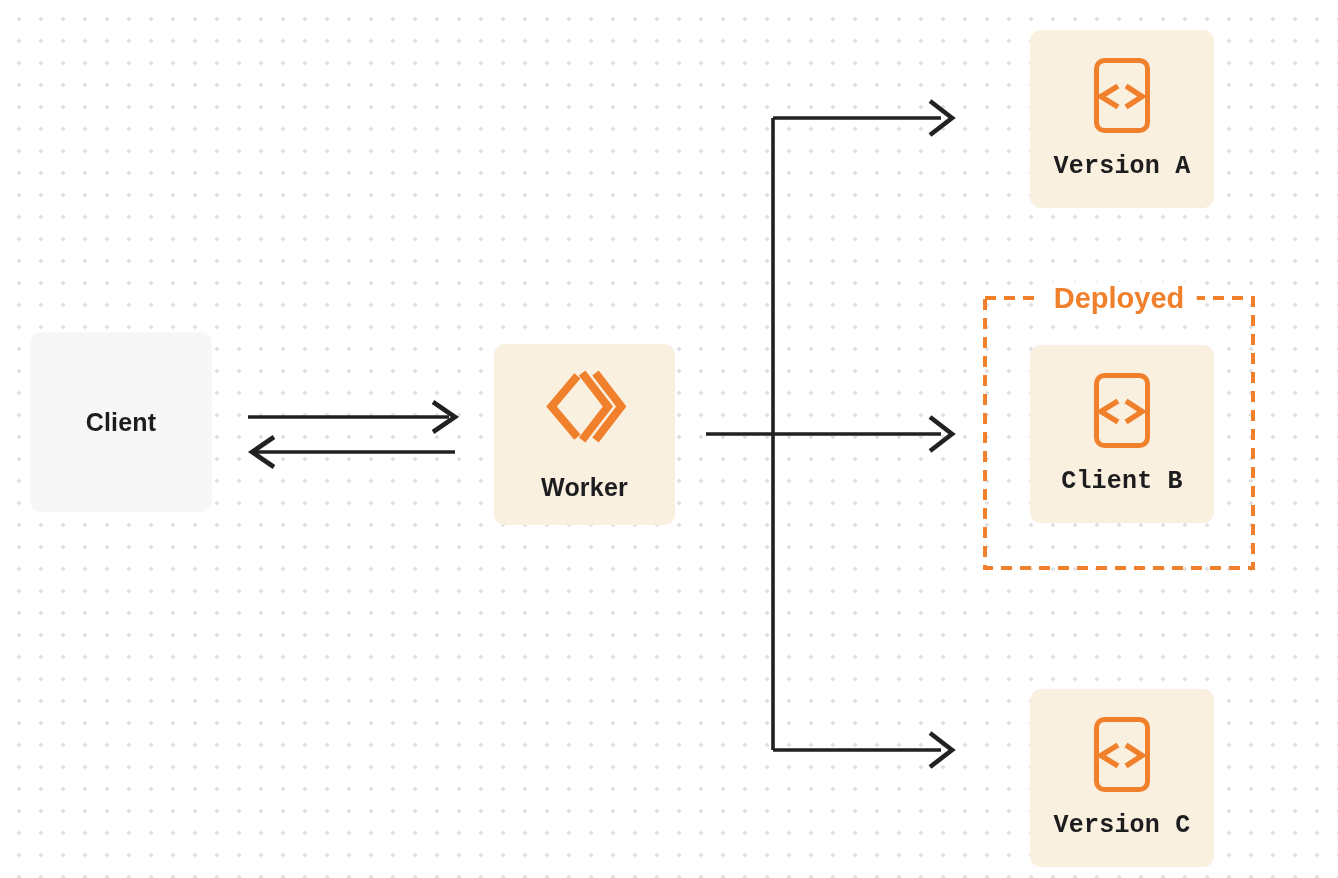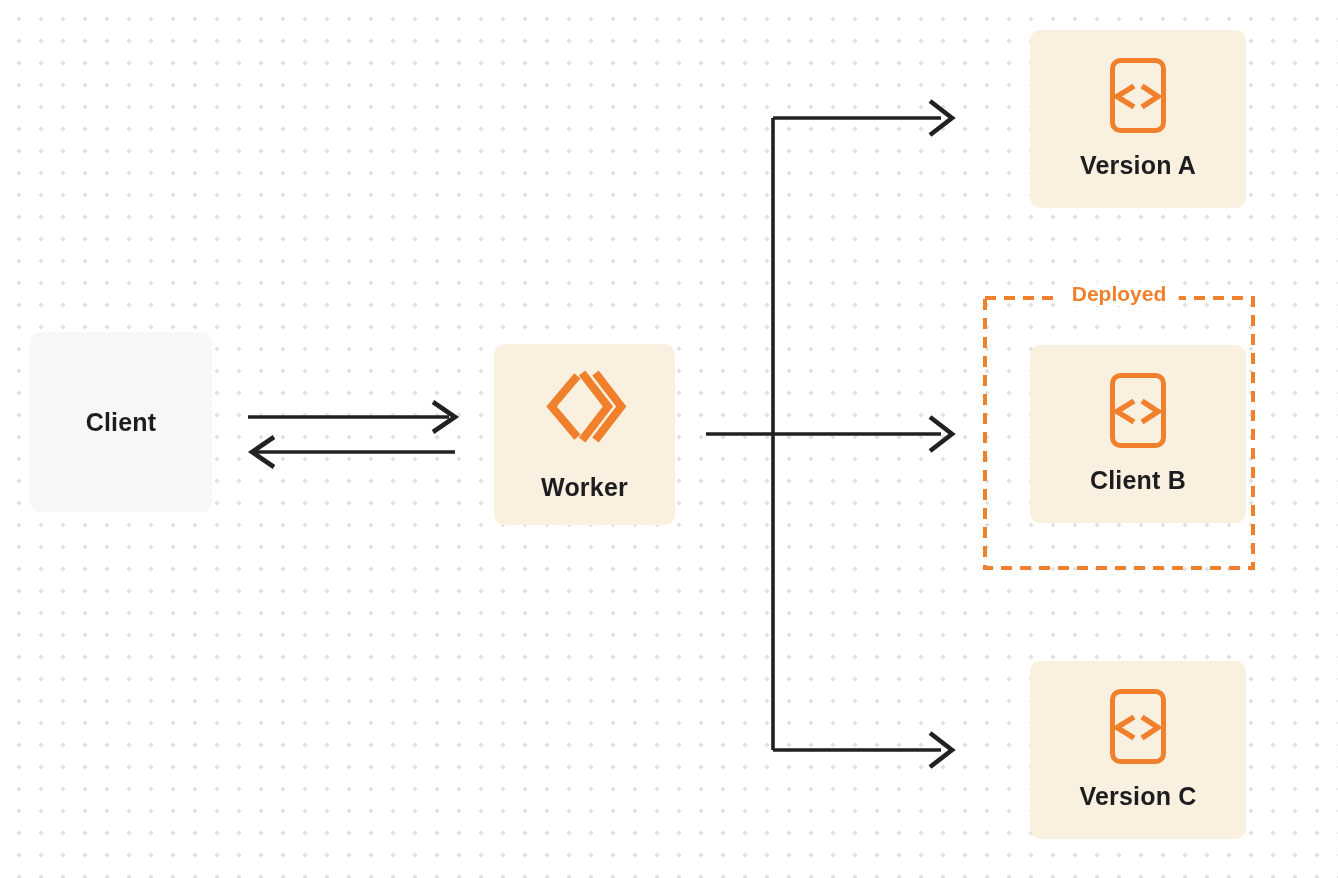--- a/index.html
+++ b/index.html
@@ -56,27 +56,28 @@
     background: var(--client_box, #f7f7f8);
   }
   .worker-node {
     left: 494px; top: 344px;
     width: 181px; height: 181px;
     background: var(--cream_box, #faf0e0);
     gap: 24px;
   }
   .version-node {
     left: 1030px;
-    width: 216px; height: 178px;
+    width: 184px; height: 178px;
     background: var(--cream_box, #faf0e0);
     gap: 14px;
+    font-family: Liberation Mono, monospace;
   }
   .version-a { top: 30px; }
   .version-b { top: 345px; }
-  .version-c { top: 661px; }
+  .version-c { top: 689px; }
   .orange-stroke { stroke: var(--orange, #f0802b); fill: none; }
   .traffic-label {
     position: absolute;
     left: 788px; top: 348px;
     width: 142px;
     text-align: center;
     font-size: 19px;
     font-weight: 700;
     color: var(--label_text, #141414);
     line-height: 32px;
@@ -92,21 +93,21 @@
     left: 0; top: 0;
     width: 272px; height: 274px;
   }
   .deployed-label {
     position: absolute;
     top: -14px;
     left: 50%;
     transform: translateX(-50%);
     background: var(--background, #ffffff);
     padding: 0 12px;
-    font-size: 21px;
+    font-size: 29px;
     font-weight: 700;
     color: var(--orange, #f0802b);
     white-space: nowrap;
   }
 </style>
 </head>
 <body>
 
 <div class="stage">
 

